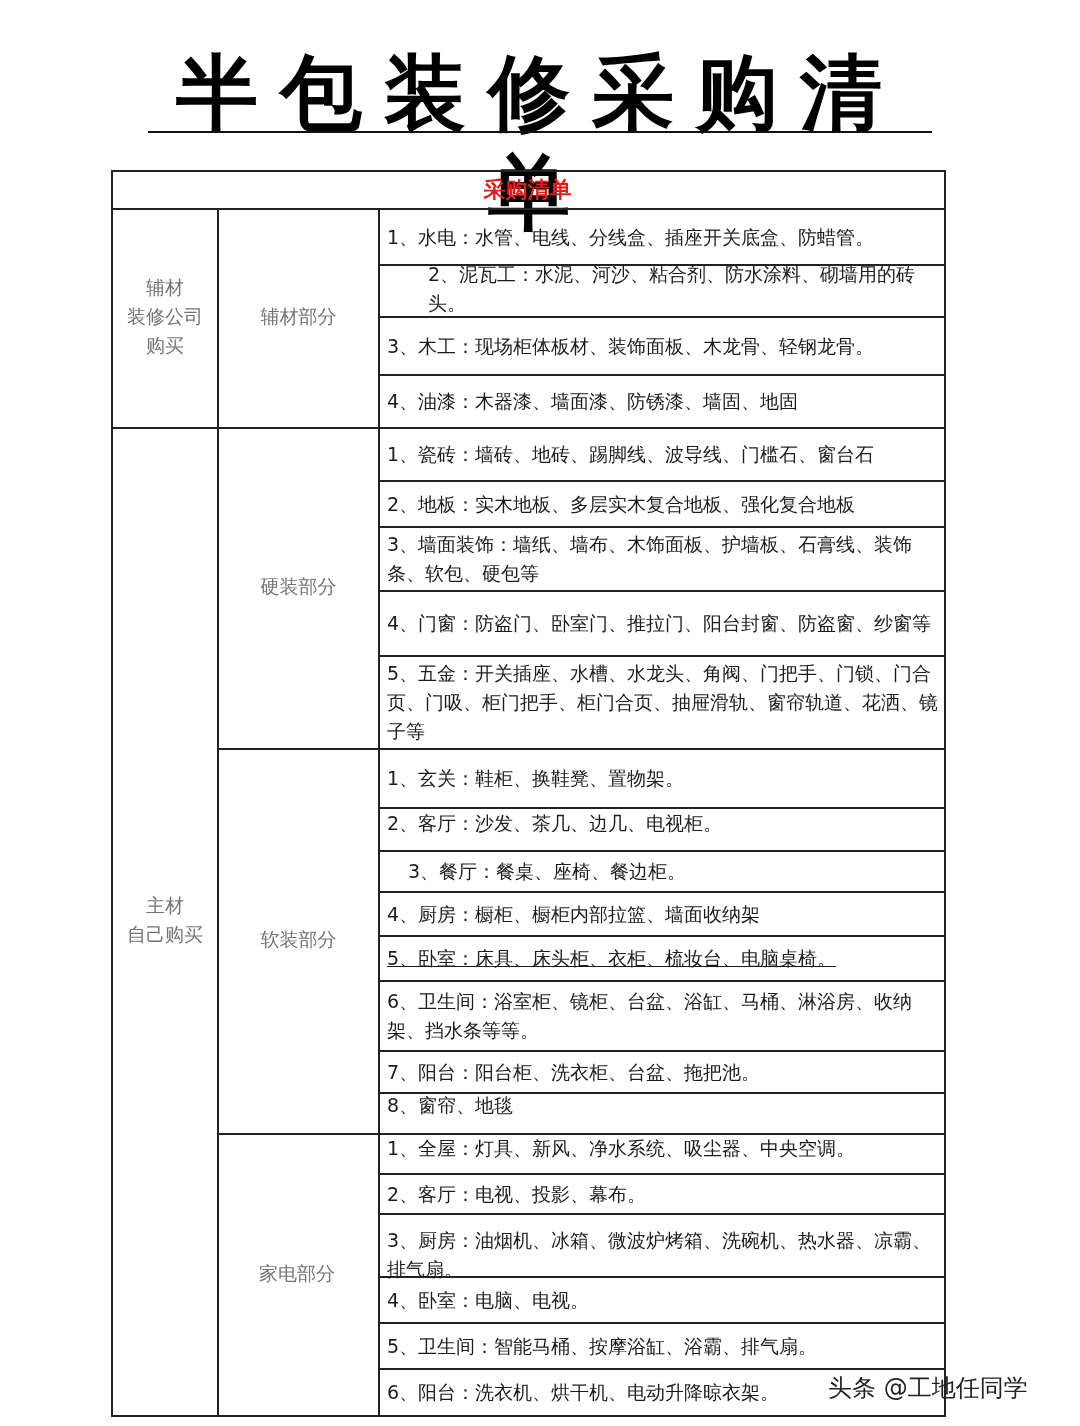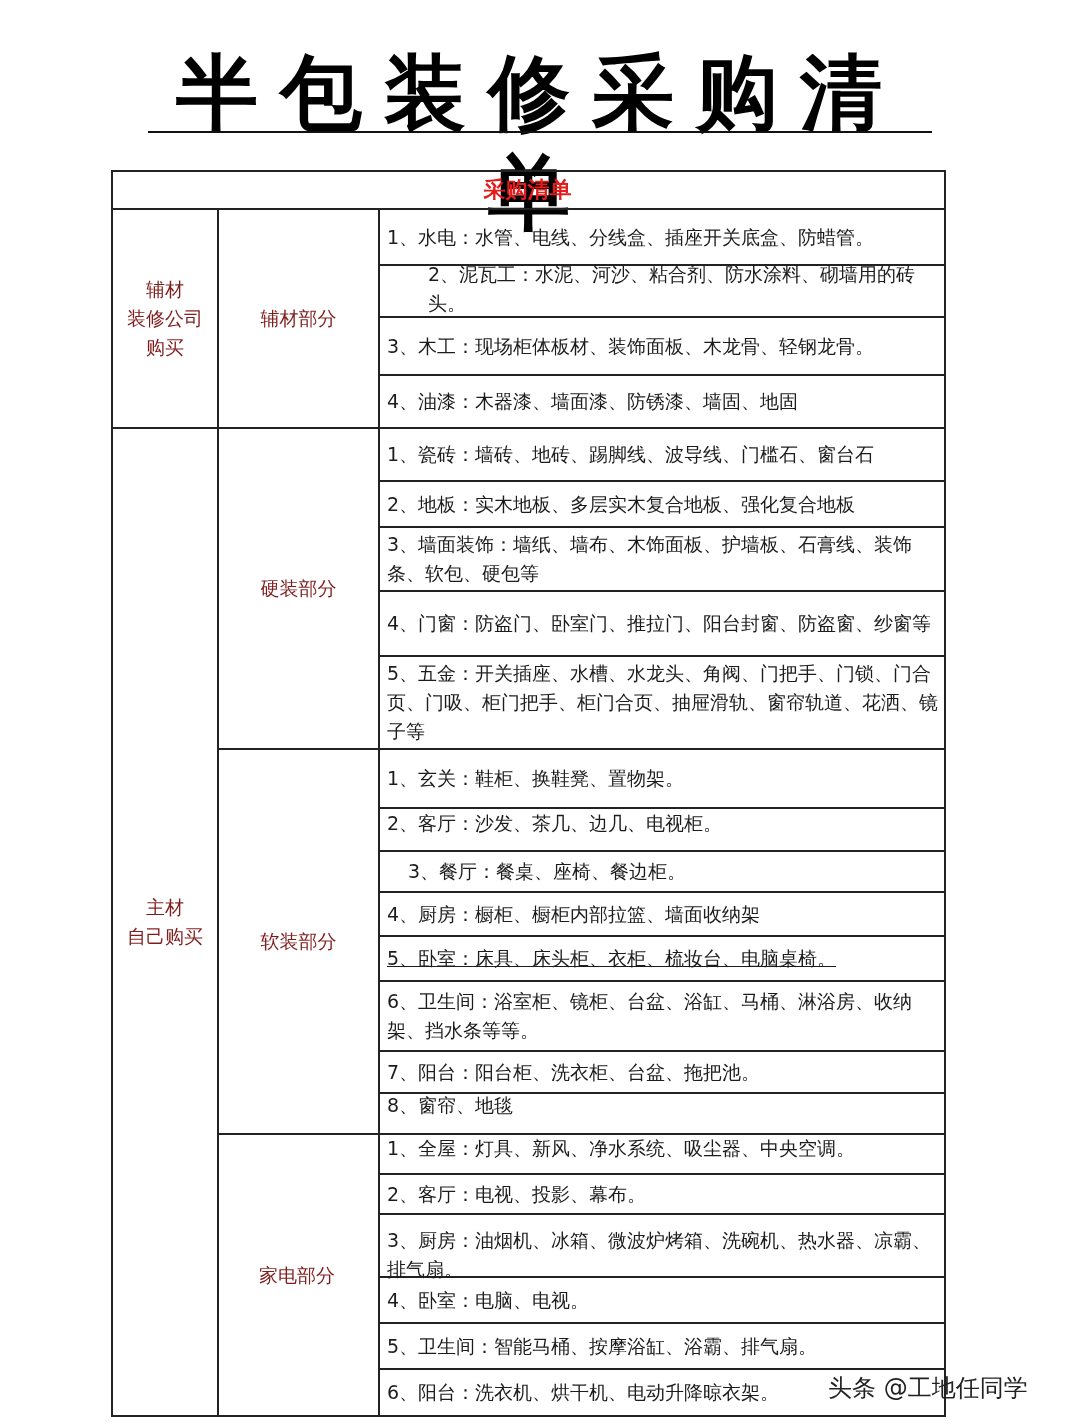--- a/index.html
+++ b/index.html
@@ -9,21 +9,21 @@
            font-family:"DejaVu Serif","Liberation Serif", serif; font-weight:900;
            font-size:82px; letter-spacing:22px; color:#000; line-height:100px; }
   .title-rule { position:absolute; left:148px; top:131px; width:784px; height:2px; background:#111; }
   .tbl { position:absolute; left:111px; top:170px; width:833px; height:1246px; }
   .line { position:absolute; background:#222; }
   .hline { height:2px; }
   .vline { width:2px; }
   .cell { position:absolute; display:flex; align-items:center; box-sizing:border-box; }
   .hdr { left:0; width:833px; top:0; height:39px; justify-content:center;
          color:#e31c1c; font-weight:bold; font-size:22px; }
-  .lbl { justify-content:center; text-align:center; font-size:19px; line-height:29px; color:#7f1d1d; }
+  .lbl { justify-content:center; text-align:center; font-size:19px; line-height:29px; color:#737373;font-family:Liberation Mono, monospace; }
   .item { left:269px; width:564px; padding:0 6px 0 7px; font-size:19px; line-height:29px; color:#1c1c1c; }
   .watermark { position:absolute; left:828px; top:1372px; font-size:24px; color:#222; white-space:nowrap; }
 </style>
 </head>
 <body>
 
 <div class="title">半包装修采购清单</div>
 <div class="title-rule"></div>
 
 <div class="tbl">

